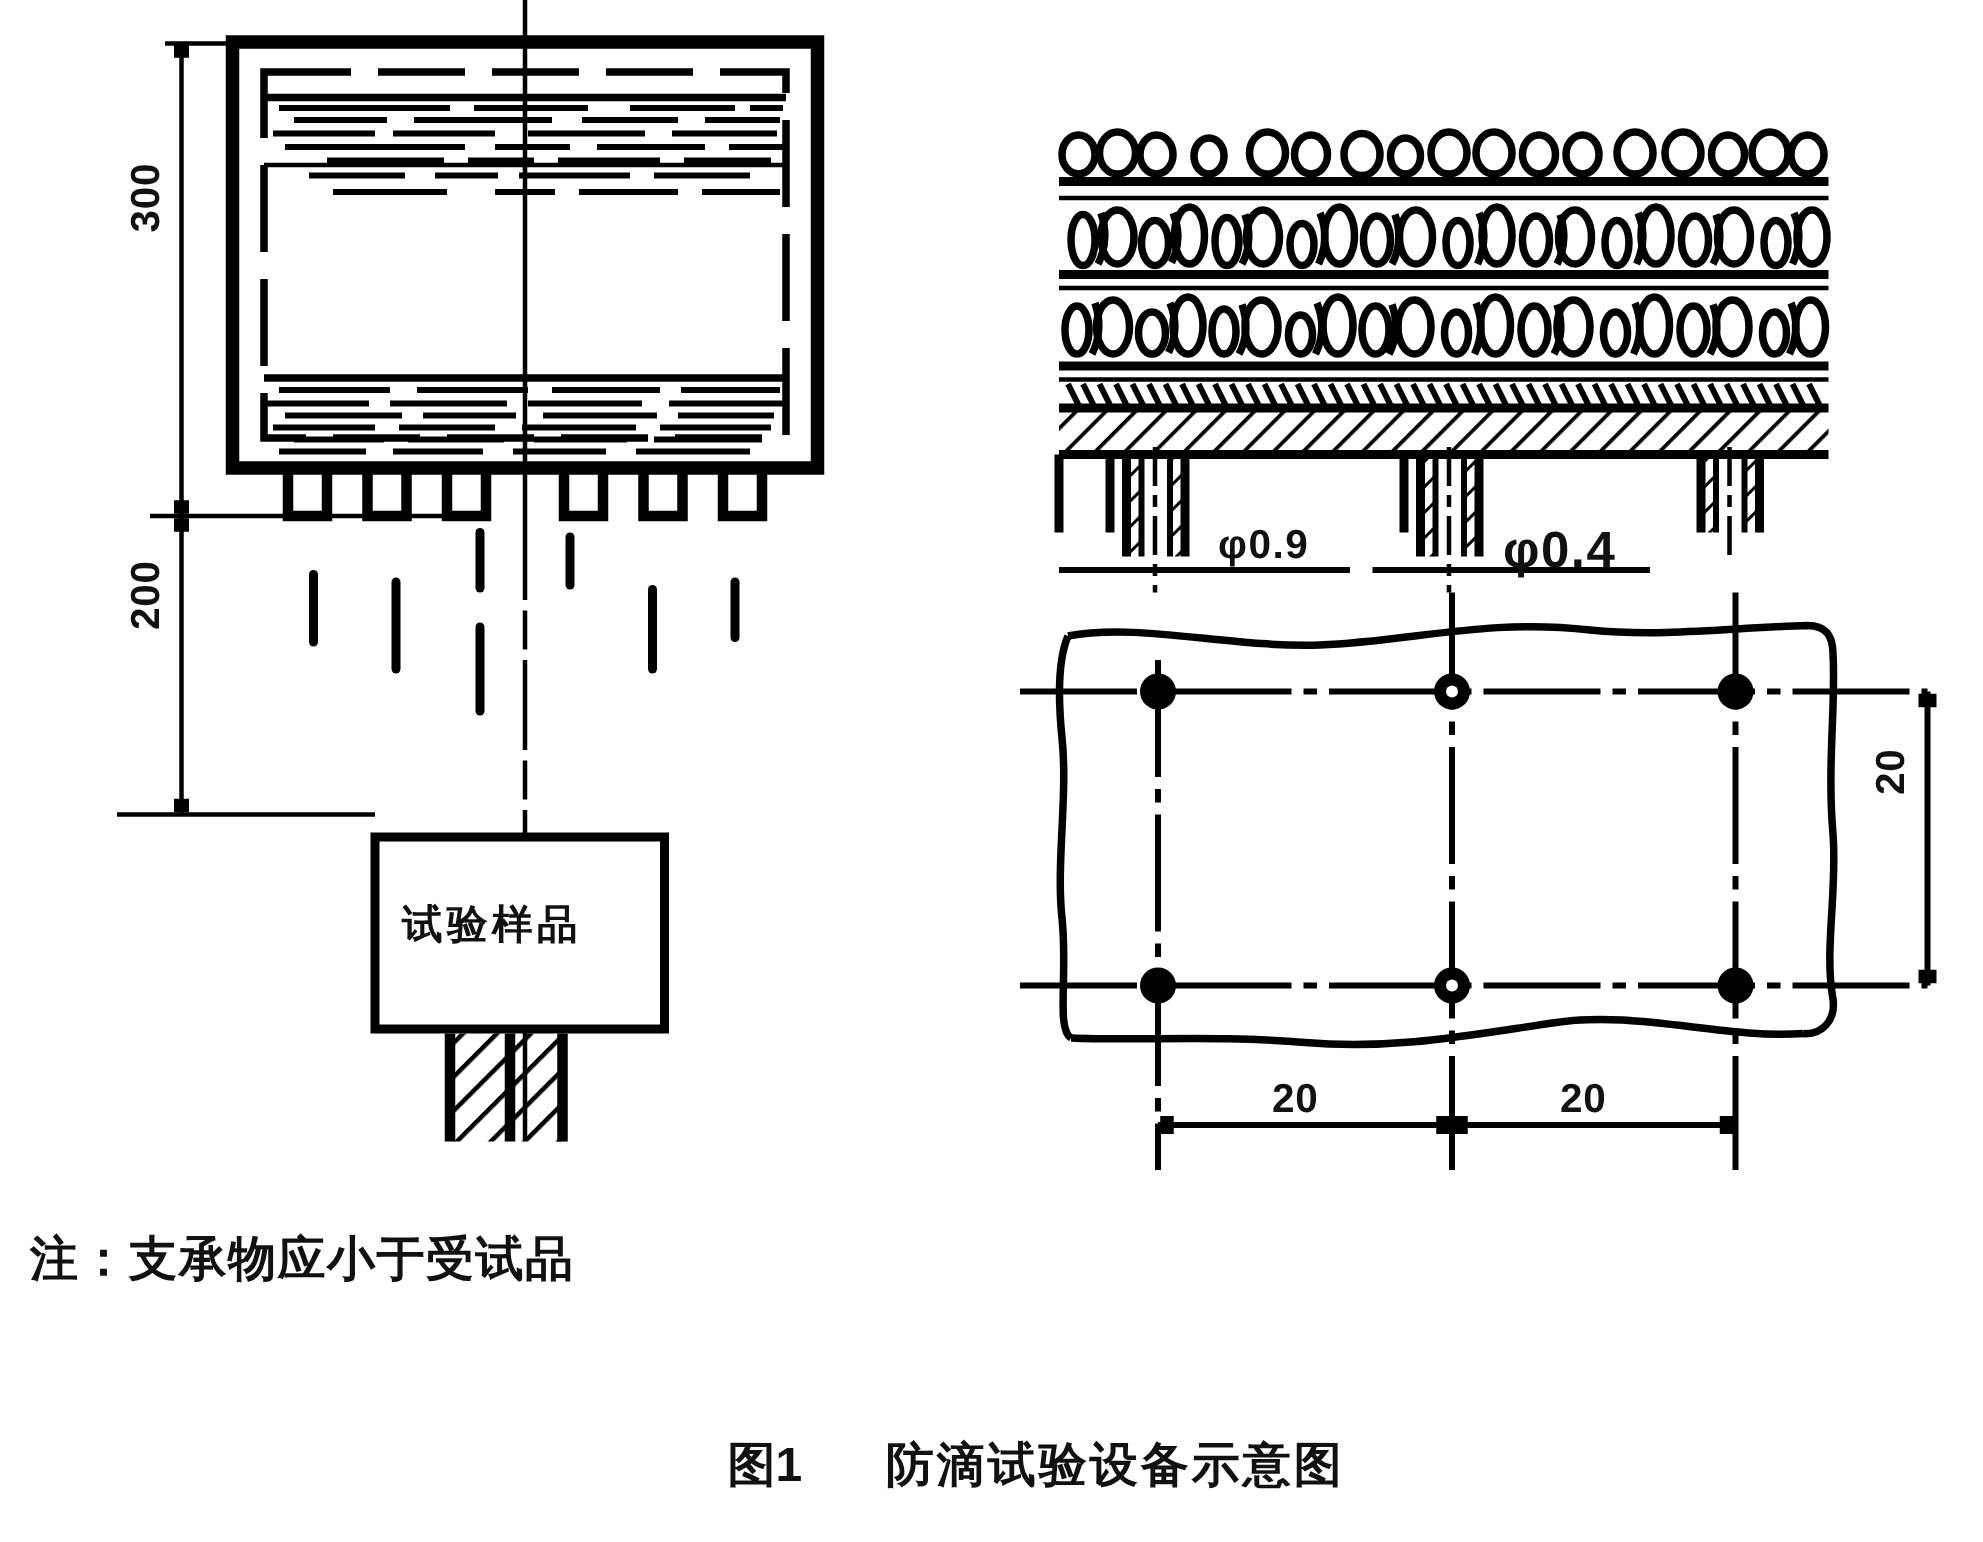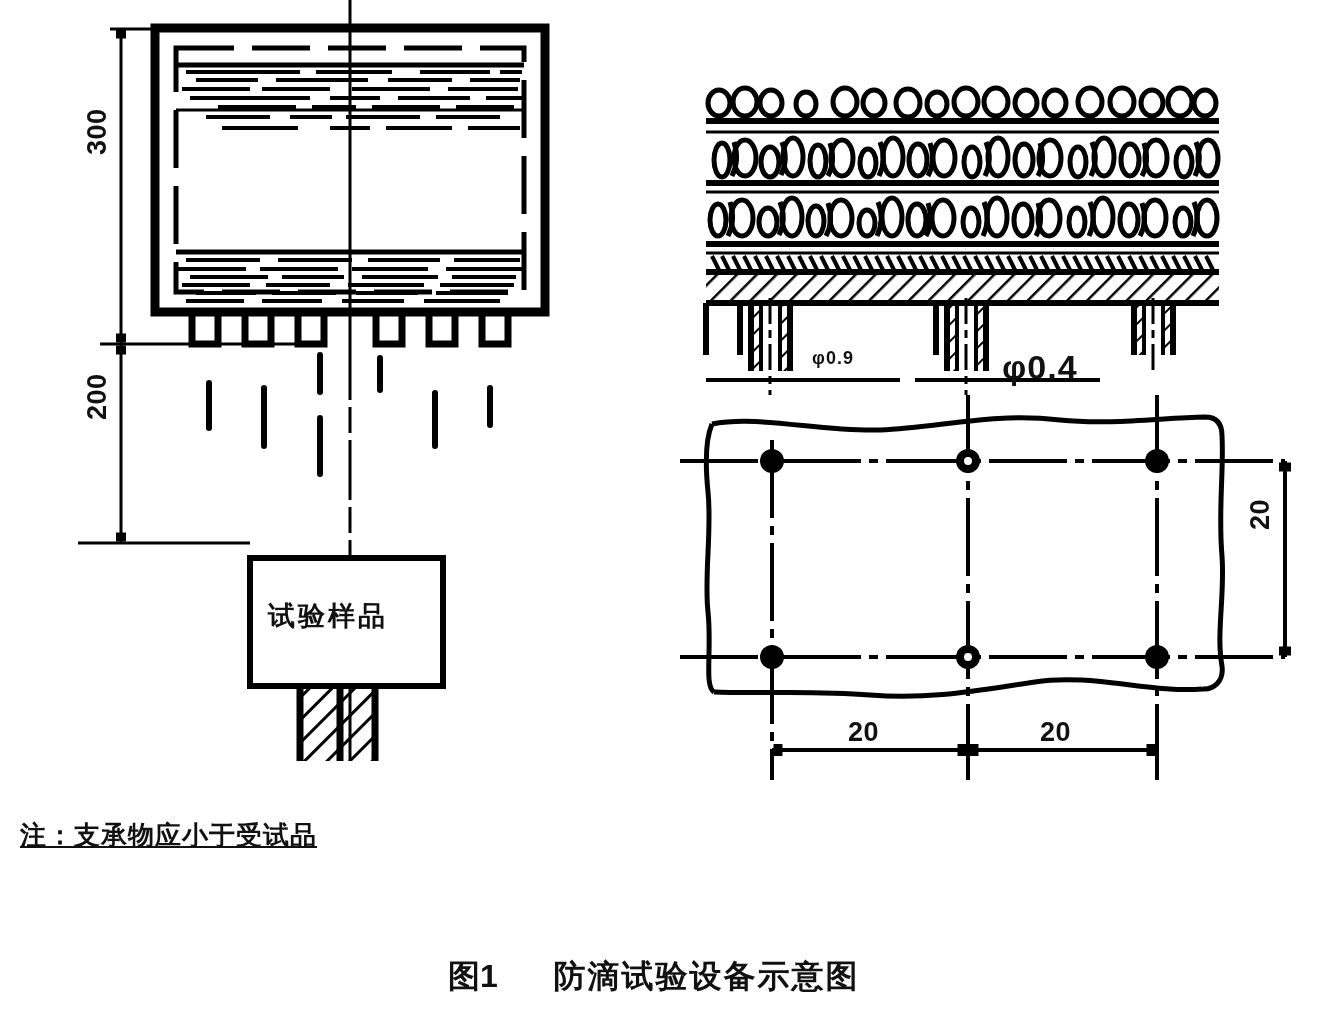--- a/index.html
+++ b/index.html
@@ -63,53 +63,53 @@
     font-size: 27px;
   }
   .dim-20h-b {
     left: 1040px;
     top: 717px;
     font-size: 27px;
   }
   .phi-09 {
     left: 812px;
     top: 348px;
-    font-size: 18px;
+    font-size: 27px;
     letter-spacing: 1px;
   }
   .phi-04 {
     left: 1002px;
     top: 348px;
     font-size: 34px;
     letter-spacing: 1px;
   }
   .sample-label {
     left: 268px;
     top: 598px;
     font-size: 27px;
     font-weight: bold;
     letter-spacing: 3px;
   }
   .note-text {
     left: 20px;
     top: 818px;
-    font-size: 26px;
+    font-size: 32px;
     font-weight: bold;
     letter-spacing: 1px;
-    text-decoration: underline;
   }
   .caption-text {
     left: 448px;
     top: 955px;
     font-size: 32px;
     font-weight: bold;
     letter-spacing: 2px;
   }
   .caption-num {
     letter-spacing: 0;
+    margin-left: 37px;
   }
 </style>
 </head>
 <body>
 
 <div id="figure-root">
 
   <svg class="diagram" viewBox="0 0 1322 1028">
     <defs>
       <pattern id="hatch45" width="12" height="12" patternUnits="userSpaceOnUse" patternTransform="rotate(45)">

